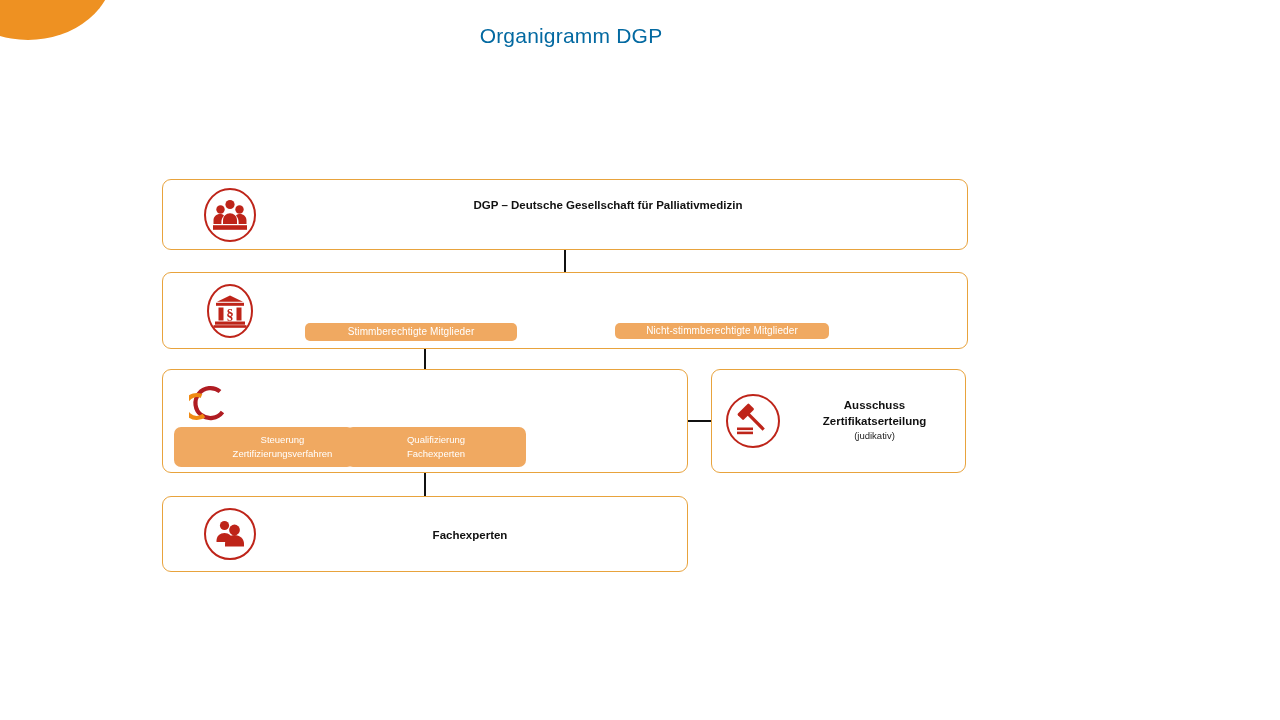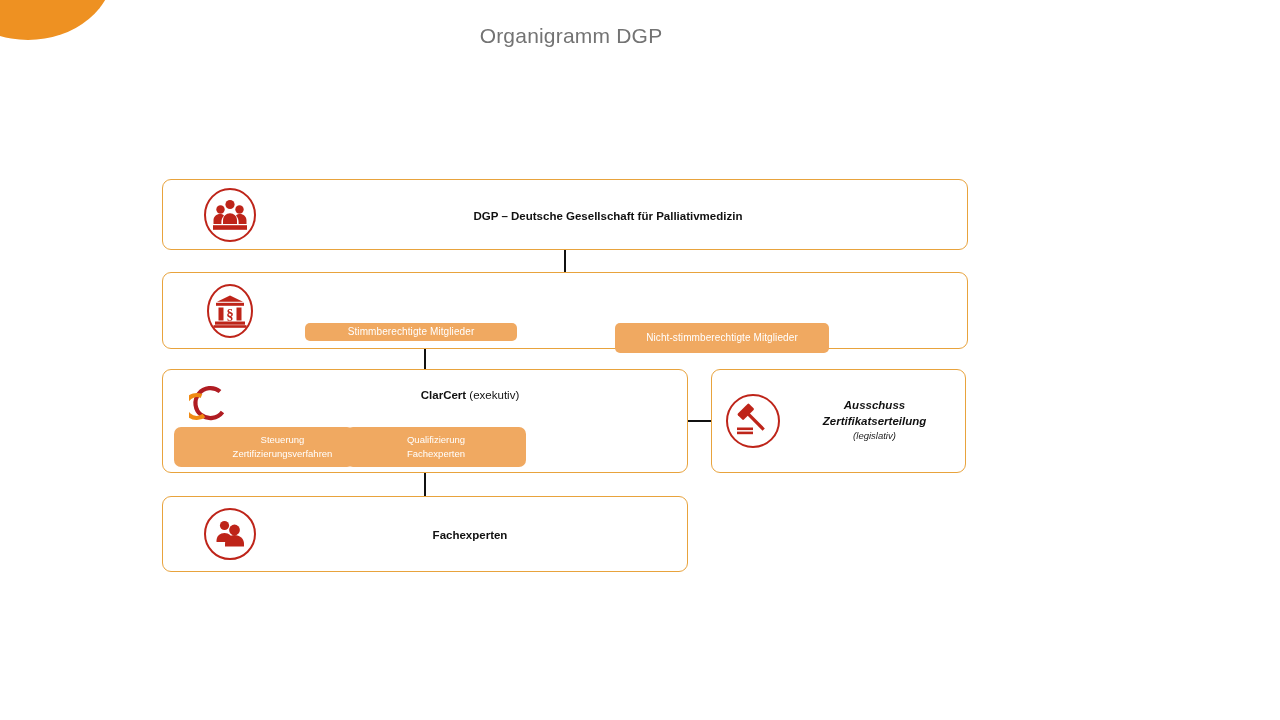--- a/index.html
+++ b/index.html
@@ -29,21 +29,21 @@
   }
 
   
   #slide-title {
     position: absolute;
     left: 0;
     top: 24px;
     width: 1142px;
     text-align: center;
     font-size: 21px;
-    color: #737373;
+    color: #0369a1;
     letter-spacing: .2px;
   }
 
   
   .card {
     position: absolute;
     box-sizing: border-box;
     border: 1.4px solid #E8A33D;
     border-radius: 9px;
     background: #ffffff;
@@ -82,21 +82,20 @@
     top: 179px;
     width: 806px;
     height: 71px;
   }
   #box-dgp .head {
     position: absolute;
     left: 110px;
     right: 24px;
     top: 18px;
     text-align: center;
-    margin-top: 11px;
   }
 
   
   #box-zk {
     left: 162px;
     top: 272px;
     width: 806px;
     height: 77px;
   }
   #box-zk .head {
@@ -123,21 +122,21 @@
   #pill-voting {
     left: 142px;
     top: 50px;
     width: 212px;
     height: 18px;
   }
   #pill-nonvoting {
     left: 452px;
     top: 50px;
     width: 214px;
-    height: 30px;
+    height: 16px;
   }
 
   
   #box-clarcert {
     left: 162px;
     top: 369px;
     width: 526px;
     height: 104px;
   }
   #box-clarcert .head {
@@ -173,21 +172,20 @@
     width: 255px;
     height: 104px;
   }
   #box-ausschuss .card-icon { left: 12px; width: 58px; height: 58px; }
   #box-ausschuss .head {
     position: absolute;
     left: 78px;
     right: 6px;
     top: 28px;
     text-align: center;
-    font-style: italic;
   }
   #box-ausschuss .card-title { font-weight: bold; font-size: 11.5px; }
 
   
   #box-fach {
     left: 162px;
     top: 496px;
     width: 526px;
     height: 76px;
   }
@@ -258,23 +256,20 @@
   <div class="pill" id="pill-nonvoting">Nicht-stimmberechtigte Mitglieder</div>
 </div>
 
 <div class="card" id="box-clarcert">
   <div class="card-icon" style="left:26px; top:12px; transform:none; width:44px; height:44px;">
     <svg width="44" height="44" viewBox="0 0 44 44">
       <path d="M31 9.5A15 15 0 1 0 33.5 30" fill="none" stroke="#B01C22" stroke-width="4.2" stroke-linecap="butt"></path>
       <path d="M15 33.5A11.5 11.5 0 1 1 12.5 14" fill="none" stroke="#F08A12" stroke-width="4.2" stroke-linecap="butt"></path>
     </svg>
   </div>
-  <div class="head">
-    <div class="card-title"><b>ClarCert</b><span> (exekutiv)</span></div>
-  </div>
   <div class="unit" id="unit-steuerung">
     <div>
       <div>Steuerung</div>
       <div>Zertifizierungsverfahren</div>
     </div>
   </div>
   <div class="unit" id="unit-qualifizierung">
     <div>
       <div>Qualifizierung</div>
       <div>Fachexperten</div>
@@ -290,21 +285,21 @@
         <rect x="21" y="12.5" width="16" height="8.5" rx="1.2" fill="#BE2419"></rect>
         <rect x="27.5" y="20" width="3.2" height="22" fill="#BE2419"></rect>
       </g>
       <rect x="13" y="35.5" width="16" height="2.6" fill="#BE2419"></rect>
       <rect x="13" y="39.6" width="16" height="2.6" fill="#BE2419"></rect>
     </svg>
   </div>
   <div class="head">
     <div class="card-title">Ausschuss</div>
     <div class="card-title">Zertifikatserteilung</div>
-    <div class="card-sub">(legislativ)</div>
+    <div class="card-sub">(judikativ)</div>
   </div>
 </div>
 
 <div class="card" id="box-fach">
   <div class="card-icon">
     <svg width="56" height="56" viewBox="0 0 56 56">
       <circle cx="28" cy="28" r="25" fill="none" stroke="#BE2419" stroke-width="2"></circle>
       <circle cx="22.5" cy="19.5" r="4.6" fill="#BE2419"></circle>
       <path d="M14.5 34.5c0-4.5 3.6-7.6 8-7.6s8 3.1 8 7.6v1.5h-16z" fill="#BE2419"></path>
       <circle cx="32.5" cy="24" r="5.4" fill="#BE2419"></circle>

